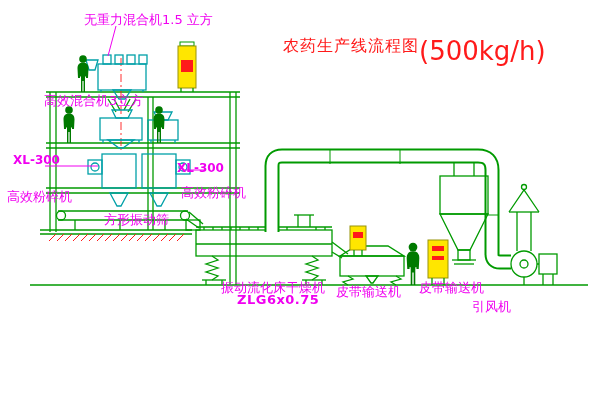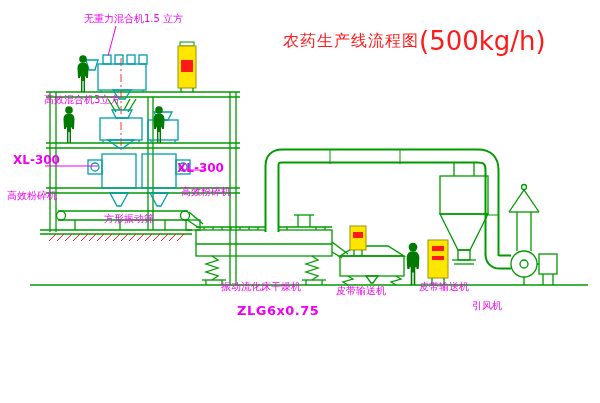--- a/index.html
+++ b/index.html
@@ -1,23 +1,23 @@
 <!DOCTYPE html>
 <html style="--background: #ffffff; --green: #009a00; --green_dark: #007a00; --cyan: #00a0a8; --magenta: #f000f0; --red: #ff1a1a; --yellow: #ffe600;"><head>
 <meta charset="utf-8">
 <style>
   *{margin:0;padding:0;box-sizing:border-box}
   html,body{background:#fff}
   #canvas{position:relative;width:600px;height:403px;background:var(--background,#fff);
           font-family:"DejaVu Sans",sans-serif;overflow:hidden}
   #drawing{position:absolute;left:0;top:0}
-  .lbl{position:absolute;color:var(--magenta,#f000f0);font-size:10px;line-height:1.15;white-space:nowrap}
+  .lbl{position:absolute;color:var(--magenta,#f000f0);font-size:13px;line-height:1.15;white-space:nowrap}
   .lbl.big{font-size:13px;font-weight:bold;letter-spacing:.5px}
   .lbl.mid{font-size:12px;font-weight:bold}
-  #title{position:absolute;left:283px;top:26px;color:var(--red,#ff1a1a);display:flex;align-items:center;white-space:nowrap}
+  #title{position:absolute;left:283px;top:36px;color:var(--red,#ff1a1a);display:flex;align-items:flex-start;white-space:nowrap}
   #title .cn{font-size:16px;letter-spacing:1px}
   #title .cap{font-size:26px}
   
   .st{stroke:var(--green,#009a00);fill:none;stroke-width:1.3}
   .stt{stroke:var(--green,#009a00);fill:none;stroke-width:1}
   .cy{stroke:var(--cyan,#00a0a8);fill:none;stroke-width:1.3}
   .mg{stroke:var(--magenta,#f000f0);fill:none;stroke-width:1}
   .rd{stroke:var(--red,#ff1a1a);fill:none;stroke-width:1}
   .rdd{stroke:var(--red,#ff1a1a);fill:none;stroke-width:.9;stroke-dasharray:8 3 2 3}
   .rdf{fill:var(--red,#ff1a1a);stroke:none}
@@ -254,18 +254,18 @@
   </div>
 
   <div class="lbl" style="left:84px;top:13px">无重力混合机1.5 立方</div>
   <div class="lbl" style="left:44px;top:94px">高效混合机3立方</div>
   <div class="lbl mid" style="left:13px;top:154px">XL-300</div>
   <div class="lbl" style="left:7px;top:190px">高效粉碎机</div>
   <div class="lbl mid" style="left:177px;top:162px">XL-300</div>
   <div class="lbl" style="left:181px;top:186px">高效粉碎机</div>
   <div class="lbl" style="left:104px;top:213px">方形振动筛</div>
   <div class="lbl" style="left:221px;top:281px">振动流化床干燥机</div>
-  <div class="lbl big" style="left:237px;top:304px">ZLG6x0.75</div>
+  <div class="lbl big" style="left:237px;top:293px">ZLG6x0.75</div>
   <div class="lbl" style="left:336px;top:285px">皮带输送机</div>
   <div class="lbl" style="left:419px;top:281px">皮带输送机</div>
   <div class="lbl" style="left:472px;top:300px">引风机</div>
 
 </div>
 
 </body></html>

